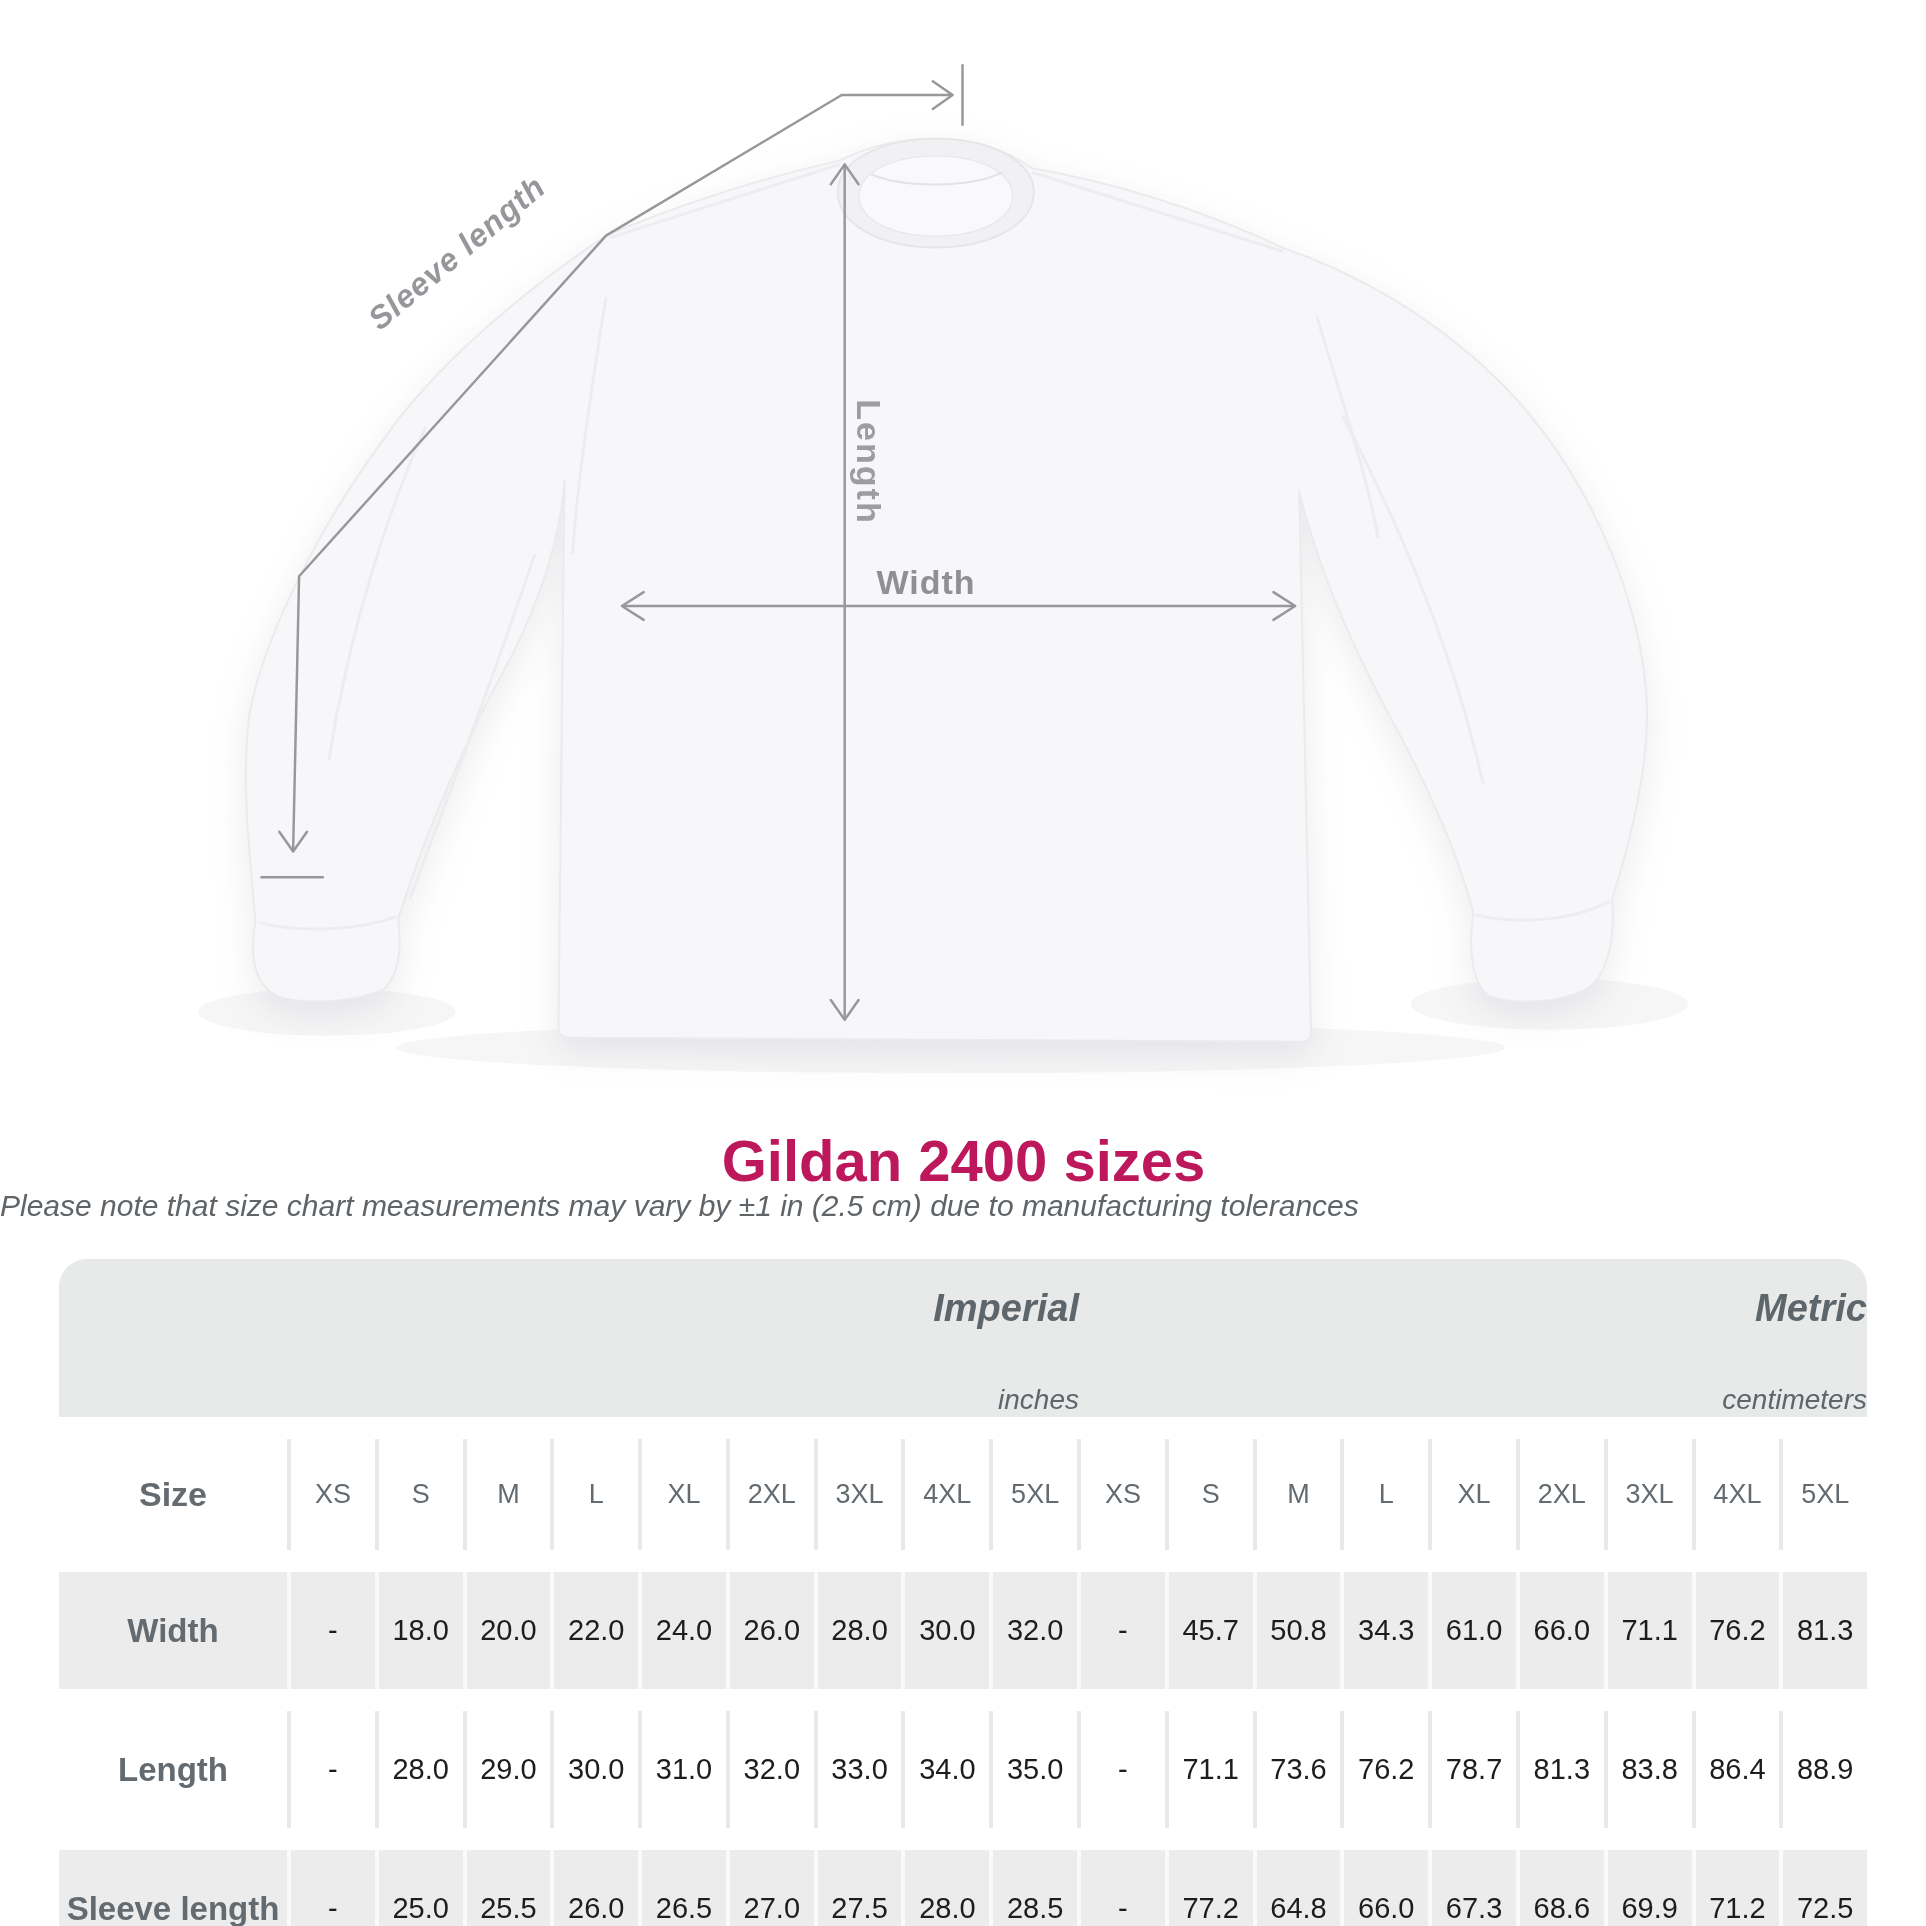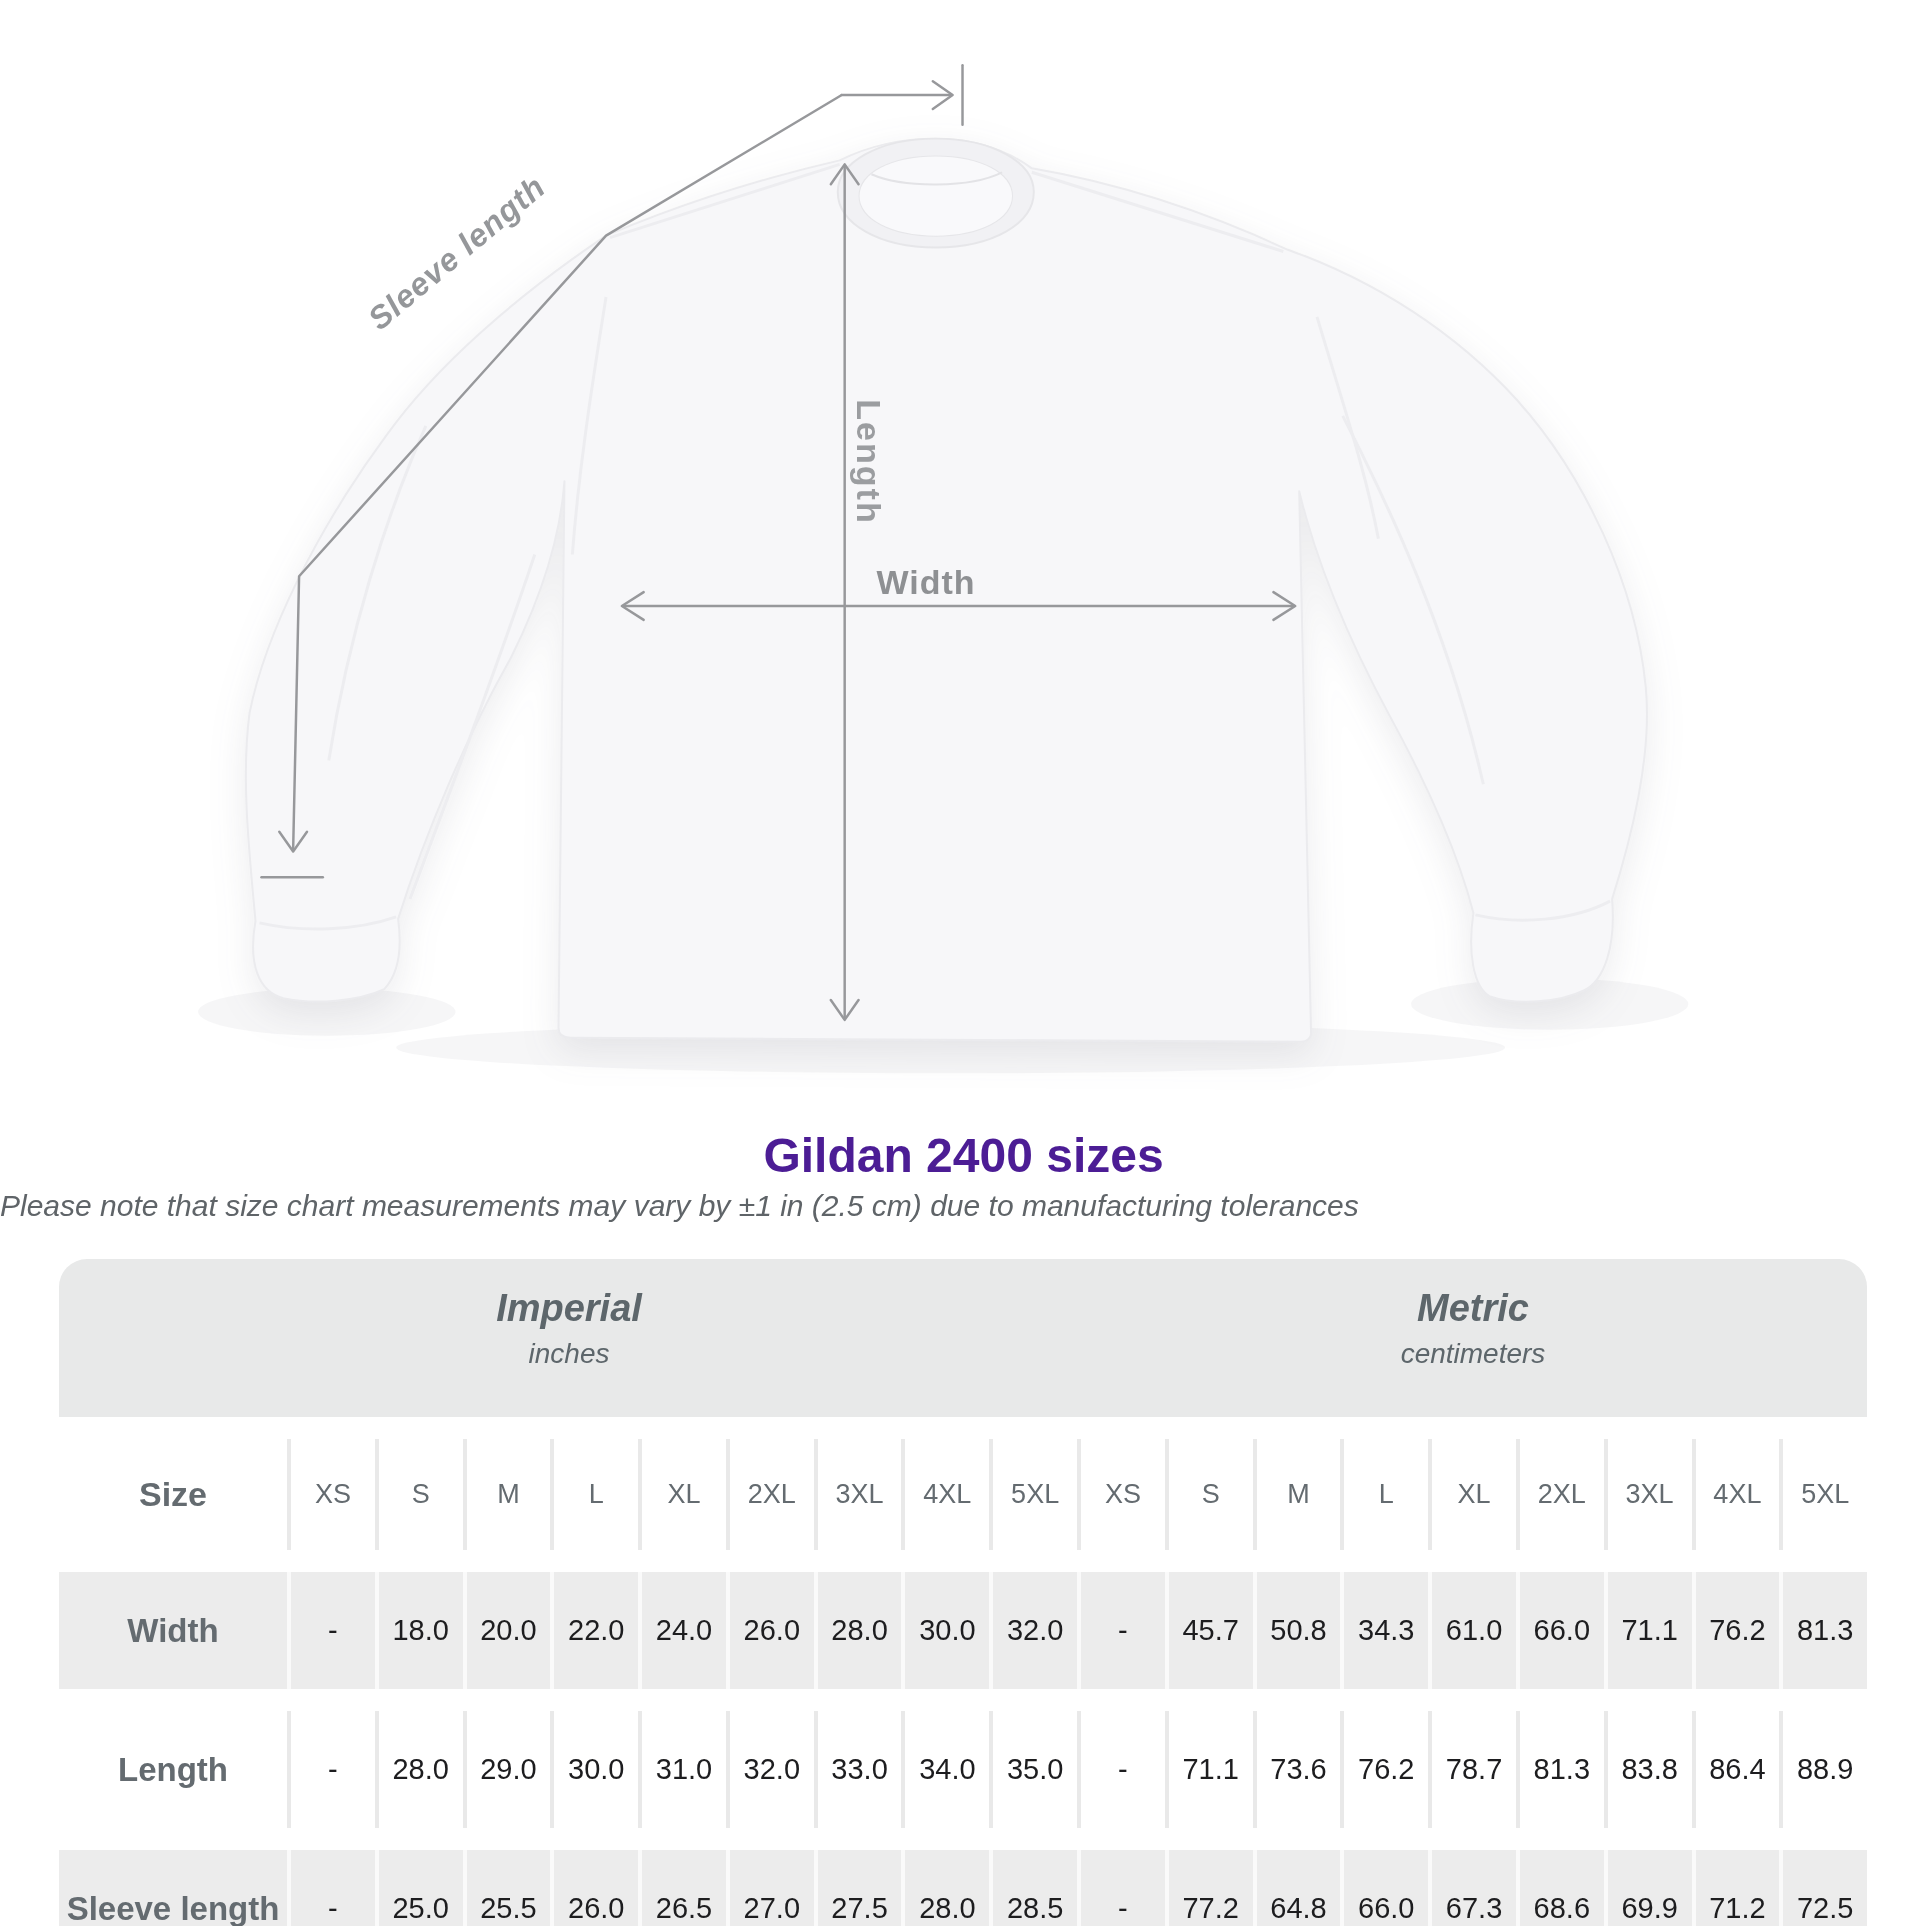--- a/index.html
+++ b/index.html
@@ -11,30 +11,30 @@
   .ann{position:absolute;font-weight:bold;color:#97999c;white-space:nowrap;}
   .ann-sleeve{left:457px;top:253px;transform:translate(-50%,-50%) rotate(-40deg);
               font-style:italic;font-size:32px;letter-spacing:1px;color:#95979a;}
   .ann-length{left:868px;top:462px;transform:translate(-50%,-50%) rotate(90deg);
               font-size:34px;letter-spacing:2px;color:#9b9da0;}
   .ann-width{left:926px;top:582px;transform:translate(-50%,-50%);
              font-size:34px;letter-spacing:1px;color:#8e9093;}
 
   
   .page-title{position:absolute;left:0;top:1132px;width:100%;text-align:center;
-              font-size:48px;font-weight:bold;color:#4c1d95;line-height:1;}
+              font-size:58px;font-weight:bold;color:#be185d;line-height:1;}
   .page-subtitle{position:absolute;left:0;top:1189px;width:100%;
                  font-size:30px;font-style:italic;color:#5f6468;line-height:1.1;}
 
   
   .size-card{position:absolute;left:59px;top:1259px;width:1808px;border-radius:28px;
              overflow:hidden;background:#ffffff;}
   .units-band{display:flex;height:158px;background:#e8e9e9;}
-  .unit-block{display:flex;flex-direction:column;align-items:center;justify-content:flex-start;
-              padding-top:28px;box-sizing:border-box;}
+  .unit-block{display:flex;flex-direction:column;align-items:flex-end;justify-content:flex-start;
+              padding-top:28px;box-sizing:border-box;gap:46px;}
   .unit-imperial{flex:0 0 1020px;}
   .unit-metric{flex:1 1 auto;}
   .unit-title{font-size:38px;font-weight:bold;font-style:italic;color:#5d666b;line-height:1.15;}
   .unit-sub{font-size:28px;font-style:italic;color:#5d666b;margin-top:8px;line-height:1.1;}
 
   .t-row{display:flex;align-items:stretch;margin-top:22px;}
   .row-head{height:111px;background:#ffffff;}
   .row-gray{height:117px;background:#ececec;}
   .row-white{height:117px;background:#ffffff;}
   .t-cell{flex:1 1 0;display:flex;align-items:center;justify-content:center;

